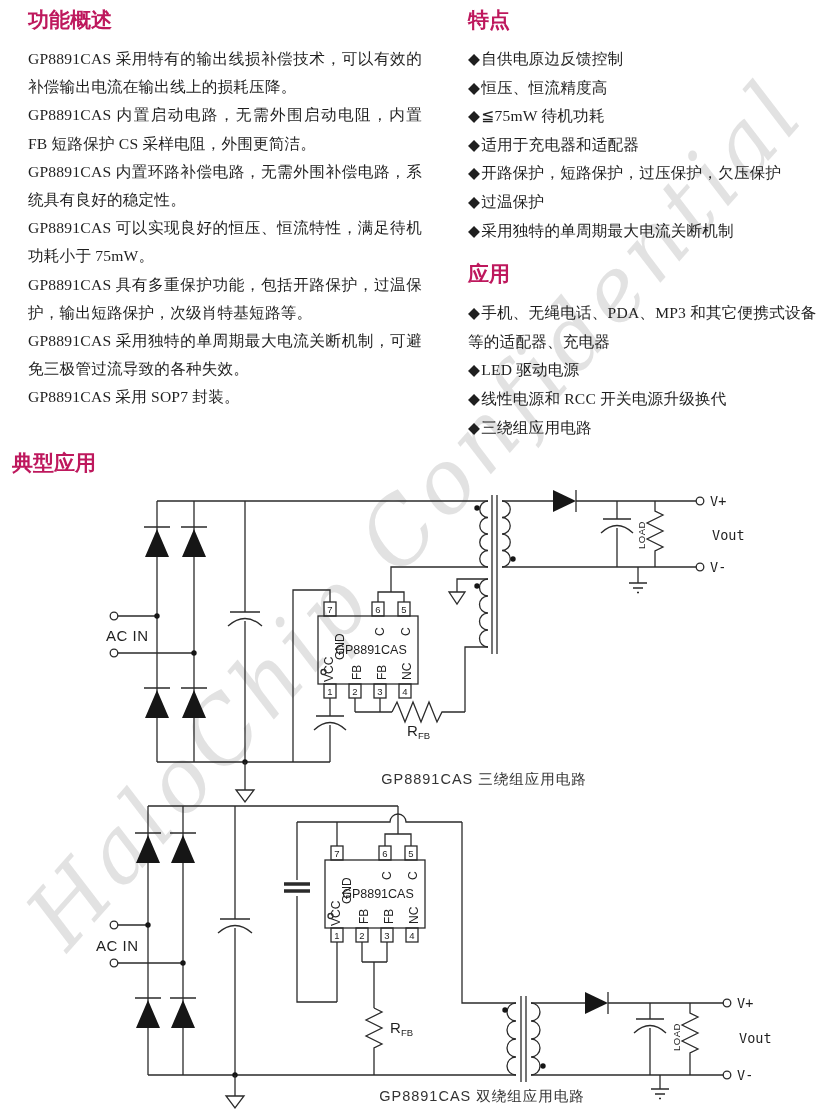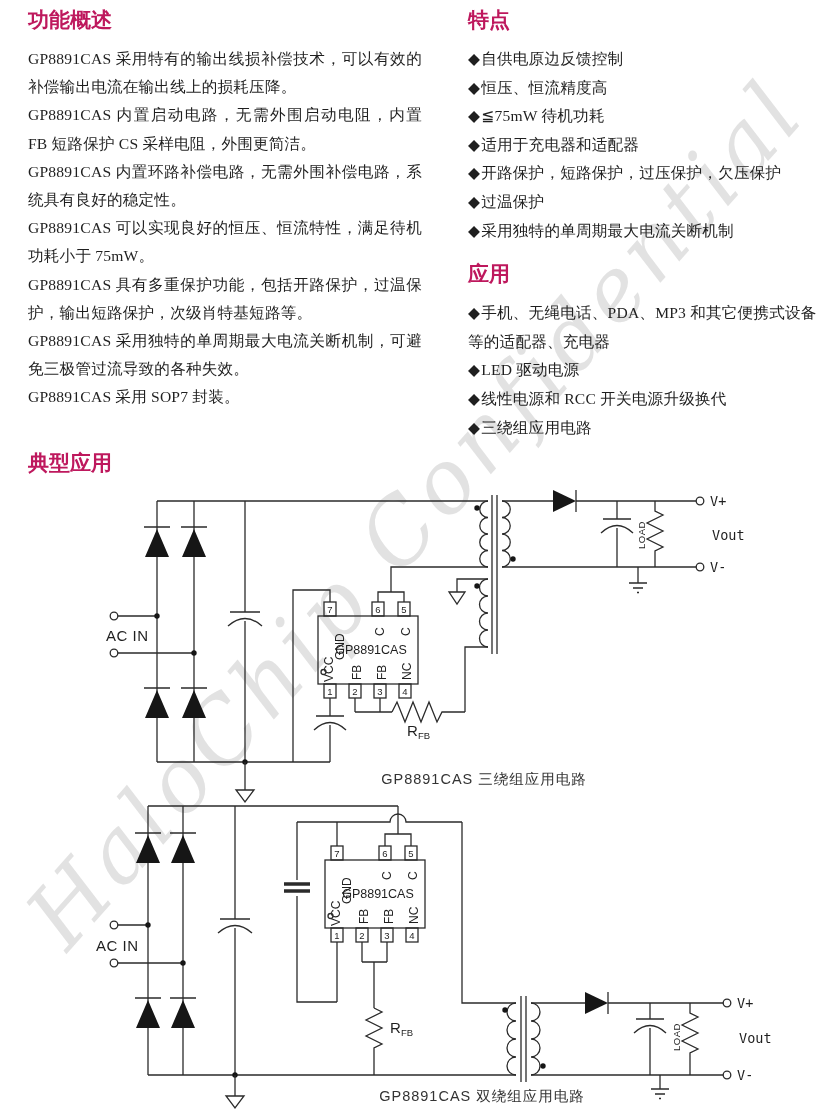--- a/index.html
+++ b/index.html
@@ -10,21 +10,21 @@
         color:#cbcbcb;opacity:.55;transform:rotate(-48.5deg);transform-origin:0 60%;pointer-events:none;}
   .col-left{position:absolute;left:28px;top:6px;width:394px;z-index:1;}
   .col-right{position:absolute;left:468px;top:6px;width:362px;z-index:1;}
   h1{font-family:"Liberation Sans","DejaVu Sans",sans-serif;font-size:21px;font-weight:700;
      margin:0 0 11px 0;color:#be185d;}
   .col-right h1.second{margin-top:15px;}
   .col-left p{margin:0;font-size:15.6px;line-height:28.2px;text-align:justify;letter-spacing:.2px;}
   ul.blist{list-style:none;margin:0;padding:0;}
   ul.blist li{font-size:15.6px;line-height:28.6px;letter-spacing:.2px;}
   ul.blist .blt{margin-right:1px;}
-  .typical-title{position:absolute;left:28px;top:449px;z-index:1;}
+  .typical-title{position:absolute;left:12px;top:449px;z-index:1;}
   .circuits{position:absolute;left:0;top:470px;z-index:1;}
   .ln{fill:none;stroke:#2b2b2b;stroke-width:1.3;}
   .fat{stroke-width:3.4;}
   .fillb{fill:#161616;stroke:none;}
   .opent{fill:none;stroke:#2b2b2b;stroke-width:1.3;}
   .term{fill:#fff;stroke:#2b2b2b;stroke-width:1.3;}
   .dot{fill:#161616;stroke:none;}
   text{fill:#1f1f1f;}
   .slab{font:15px "Liberation Sans","DejaVu Sans",sans-serif;letter-spacing:.5px;}
   .vlab{font:13.5px "DejaVu Sans Mono",monospace;}

